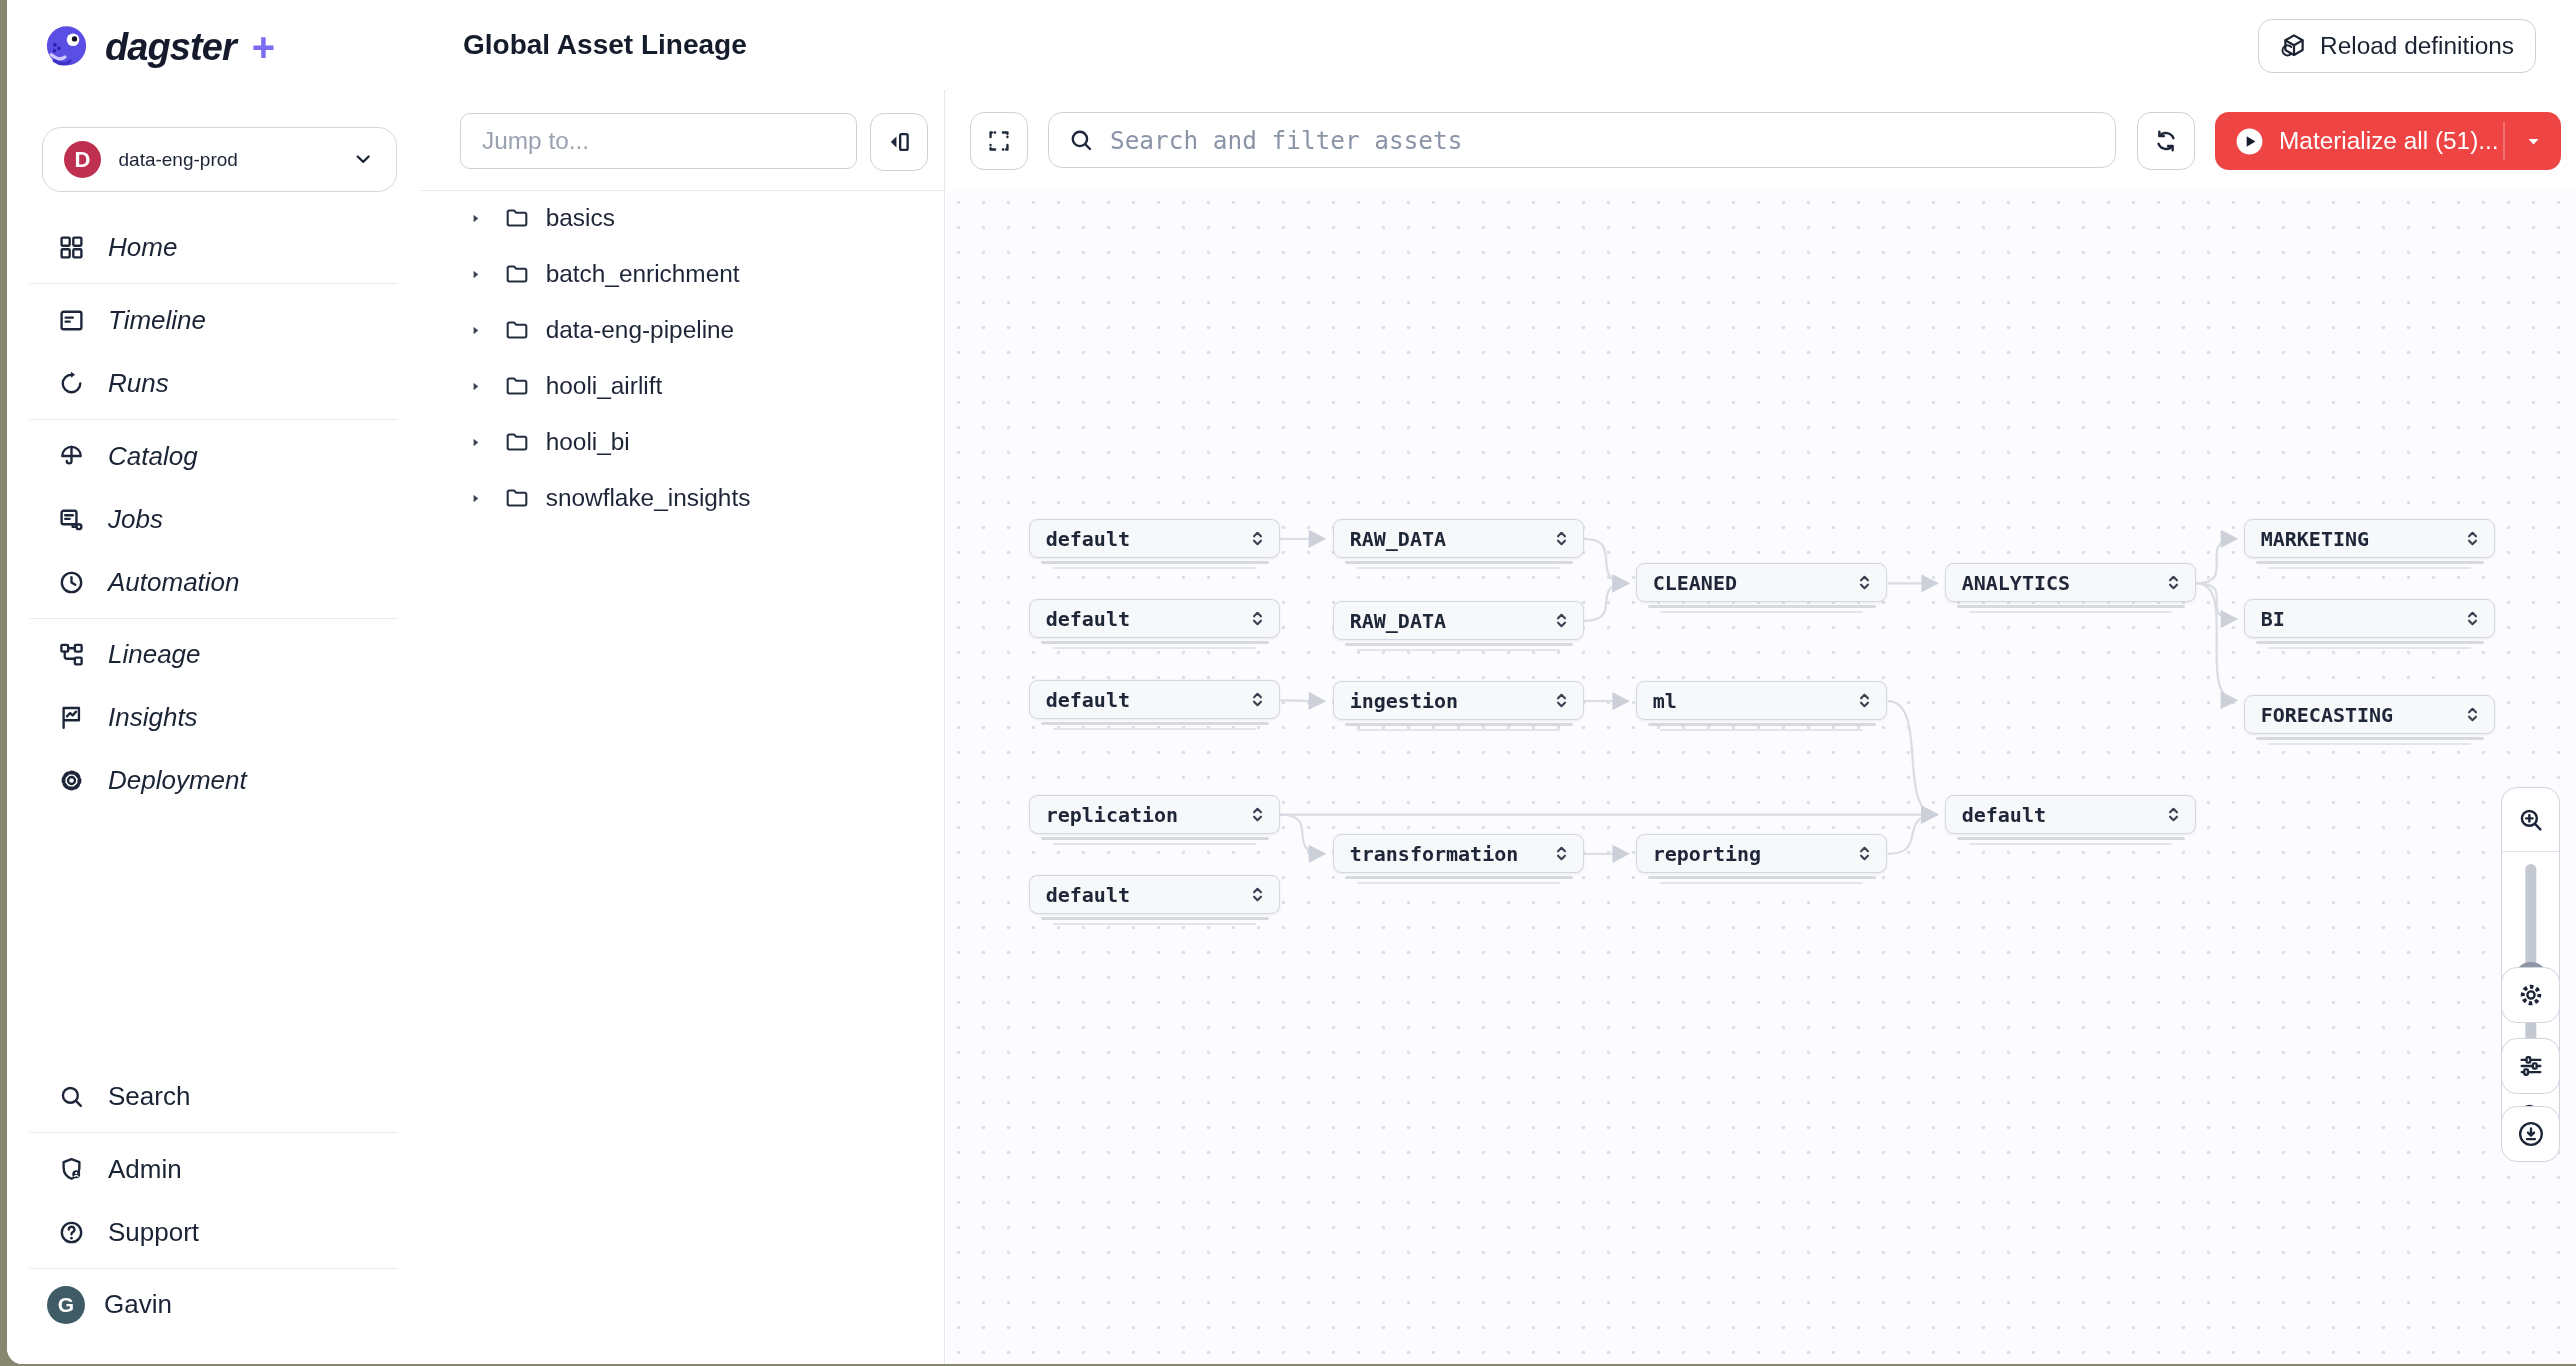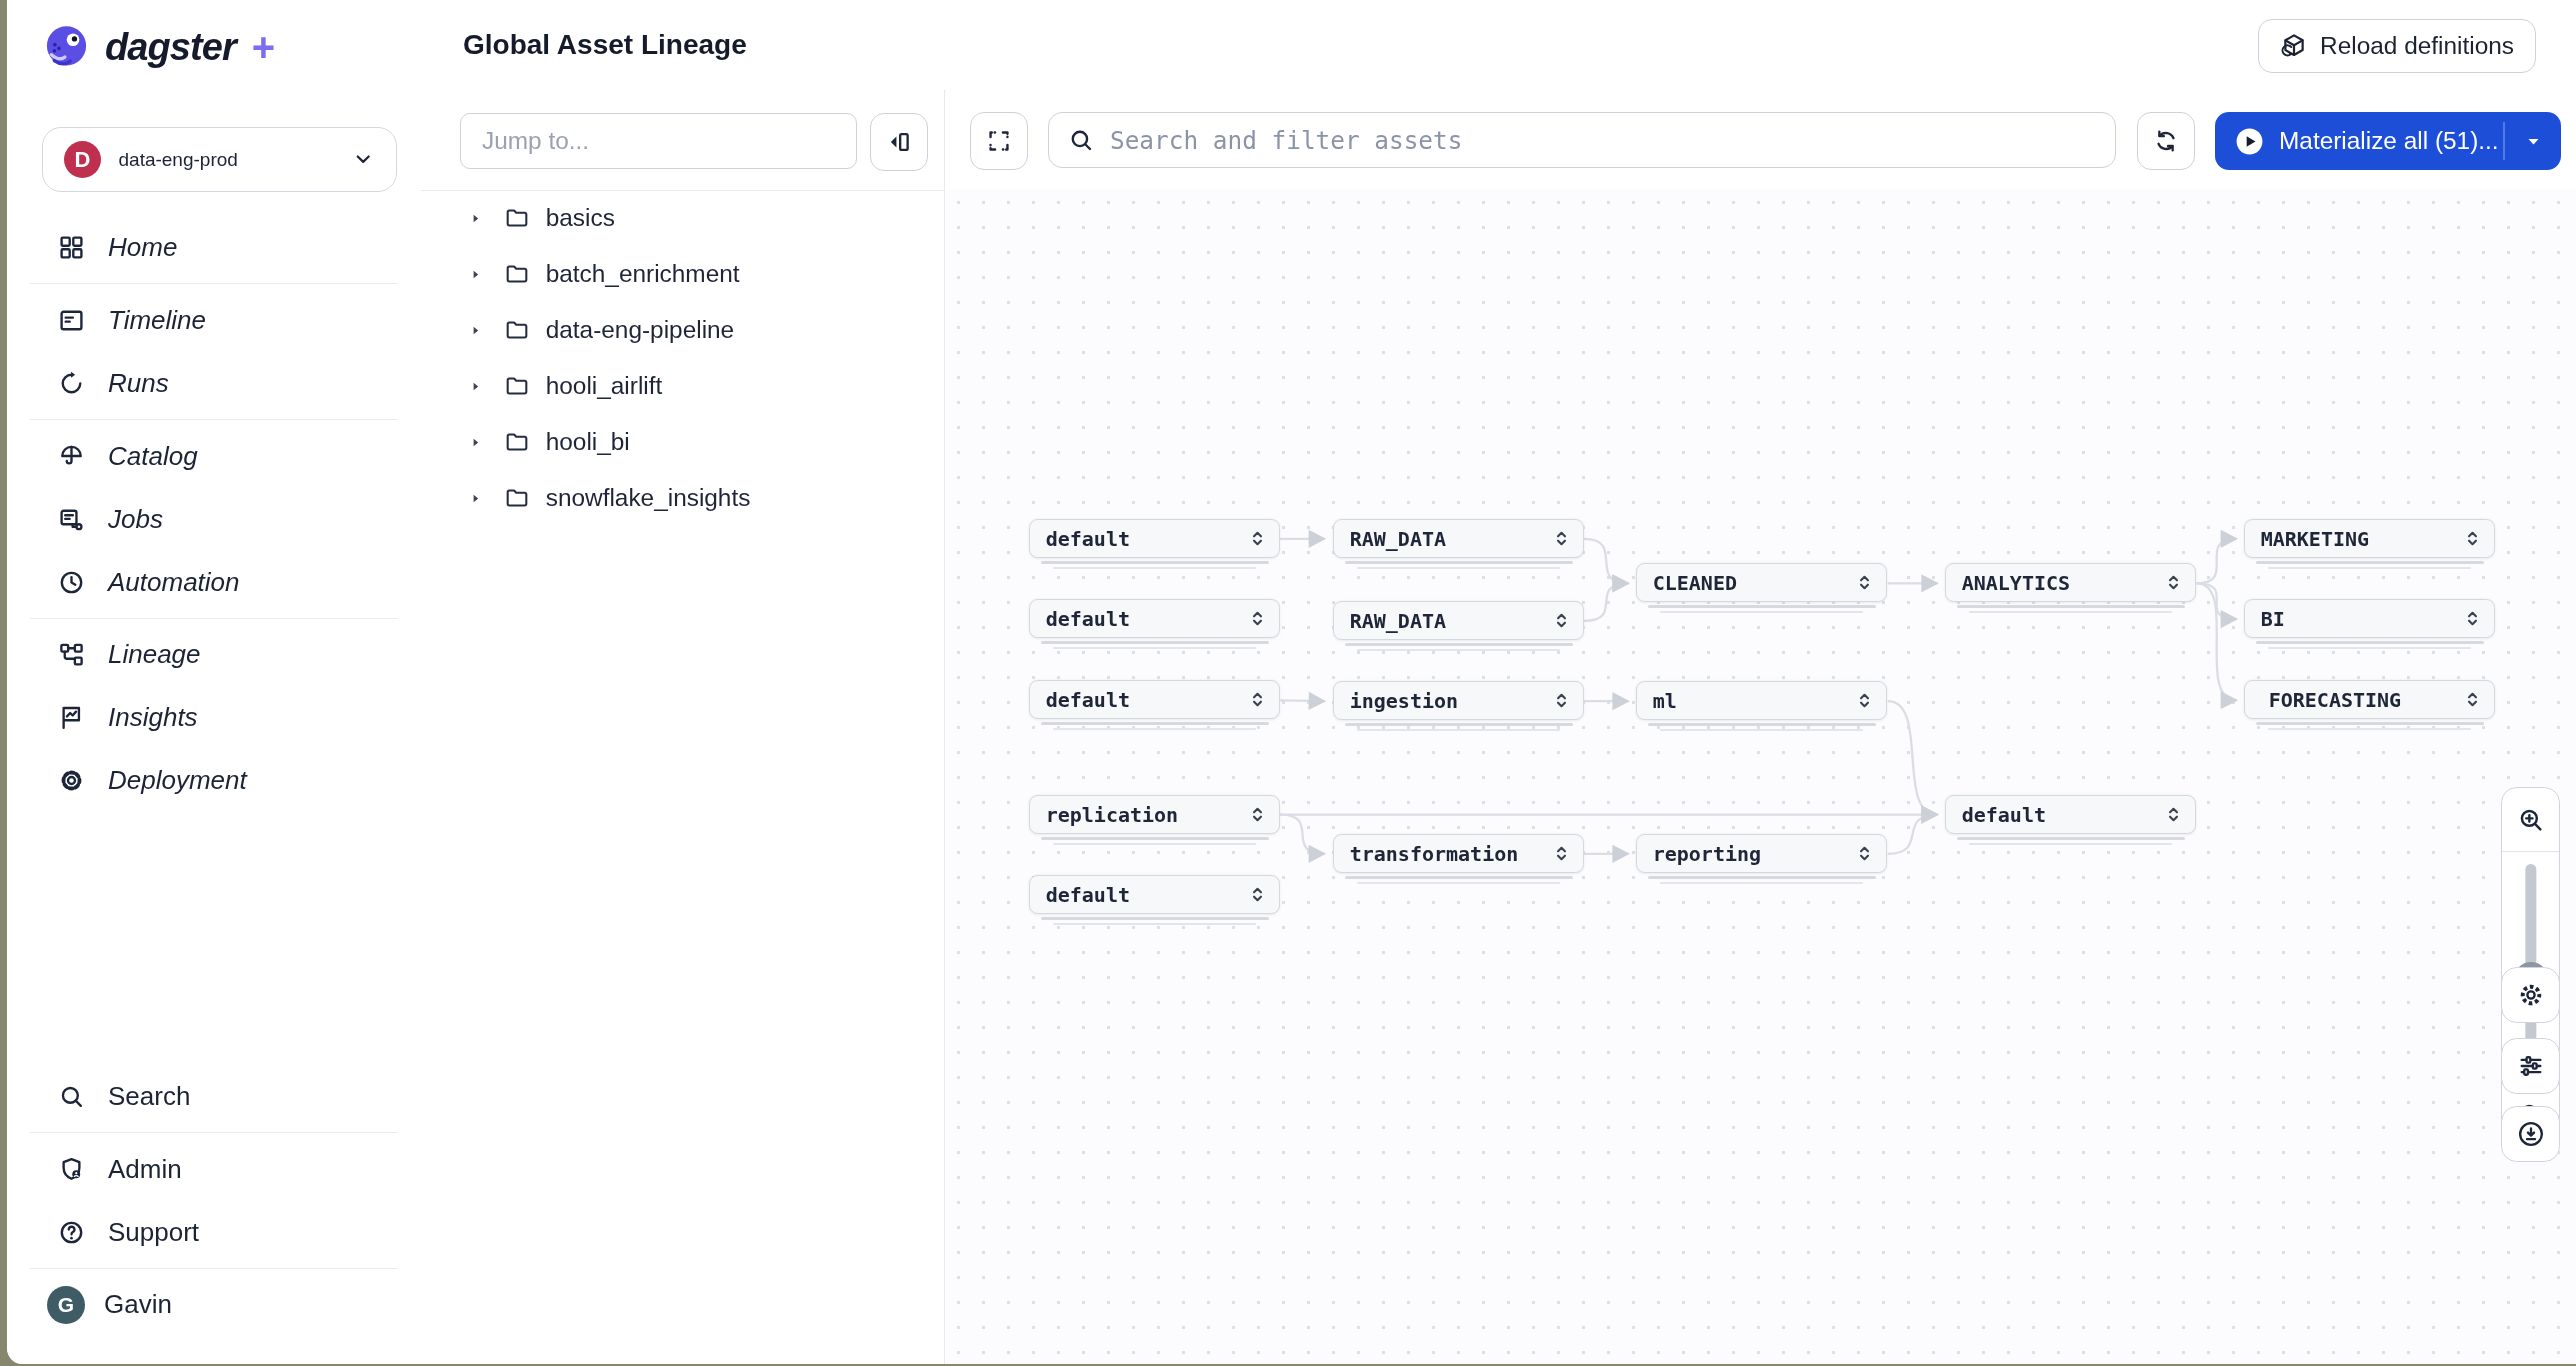--- a/index.html
+++ b/index.html
@@ -69,21 +69,21 @@
   #fullscreen-btn svg{width:26px;height:26px;}
   #asset-search{position:absolute;left:102px;top:22px;width:1068px;height:56px;box-sizing:border-box;
                 border:1.7px solid #ccd2da;border-radius:14px;padding:0 21px 0 61px;font-size:24.4px;
                 font-family:"DejaVu Sans Mono",monospace;color:#202839;outline:none;background:#fff;}
   #asset-search::placeholder{color:#8a94a6;}
   #search-ic{position:absolute;left:122px;top:37px;width:26px;height:26px;color:#1d2639;pointer-events:none;}
   #refresh-btn{position:absolute;left:1191px;top:22px;width:56px;height:56px;border:1.7px solid #ccd2da;
                border-radius:14px;background:#fff;display:flex;align-items:center;justify-content:center;
                cursor:pointer;color:#1d2639;}
   #refresh-btn svg{width:28px;height:28px;}
-  #materialize-btn{position:absolute;left:1269px;top:22px;width:346px;height:58px;background:#1d4ed8;
+  #materialize-btn{position:absolute;left:1269px;top:22px;width:346px;height:58px;background:#ef4444;
                    border-radius:14px;display:flex;align-items:center;cursor:pointer;color:#fff;}
   #materialize-btn .pic{width:31px;height:31px;margin-left:19px;}
   #materialize-btn .ml{margin-left:14px;font-size:24.4px;color:#fff;flex:1;white-space:nowrap;}
   #materialize-btn .vsep{width:1.7px;height:38px;background:rgba(255,255,255,0.25);}
   #materialize-btn .car{width:56px;display:flex;align-items:center;justify-content:center;color:#fff;}
   #materialize-btn .car svg{width:23px;height:23px;}
   
   #graph{position:absolute;left:939px;top:190px;right:0;bottom:0;background:#fcfcfe;
          background-image:radial-gradient(#dcdfe5 1.9px,transparent 2px);background-size:25px 25px;}
   #edges{position:absolute;left:0;top:0;}
@@ -510,21 +510,21 @@
         </div>
         <div class="node" style="left: 1298px; top: 409px;">
           <span class="node-label">BI</span>
           <span class="node-unfold">
             <svg viewBox="0 0 24 24" fill="none" stroke="currentColor" stroke-width="2.2" stroke-linecap="round" stroke-linejoin="round">
               <path d="M8.4 9.7L12 6.1l3.6 3.6"></path>
               <path d="M8.4 14.3L12 17.9l3.6-3.6"></path>
             </svg>
           </span>
         </div>
-        <div class="node" style="left: 1298px; top: 490px; padding-left: 8px;">
+        <div class="node" style="left: 1298px; top: 505px;">
           <span class="node-label">FORECASTING</span>
           <span class="node-unfold">
             <svg viewBox="0 0 24 24" fill="none" stroke="currentColor" stroke-width="2.2" stroke-linecap="round" stroke-linejoin="round">
               <path d="M8.4 9.7L12 6.1l3.6 3.6"></path>
               <path d="M8.4 14.3L12 17.9l3.6-3.6"></path>
             </svg>
           </span>
         </div>
         <div class="node" style="left: 83px; top: 490px;">
           <span class="node-label">default</span>

